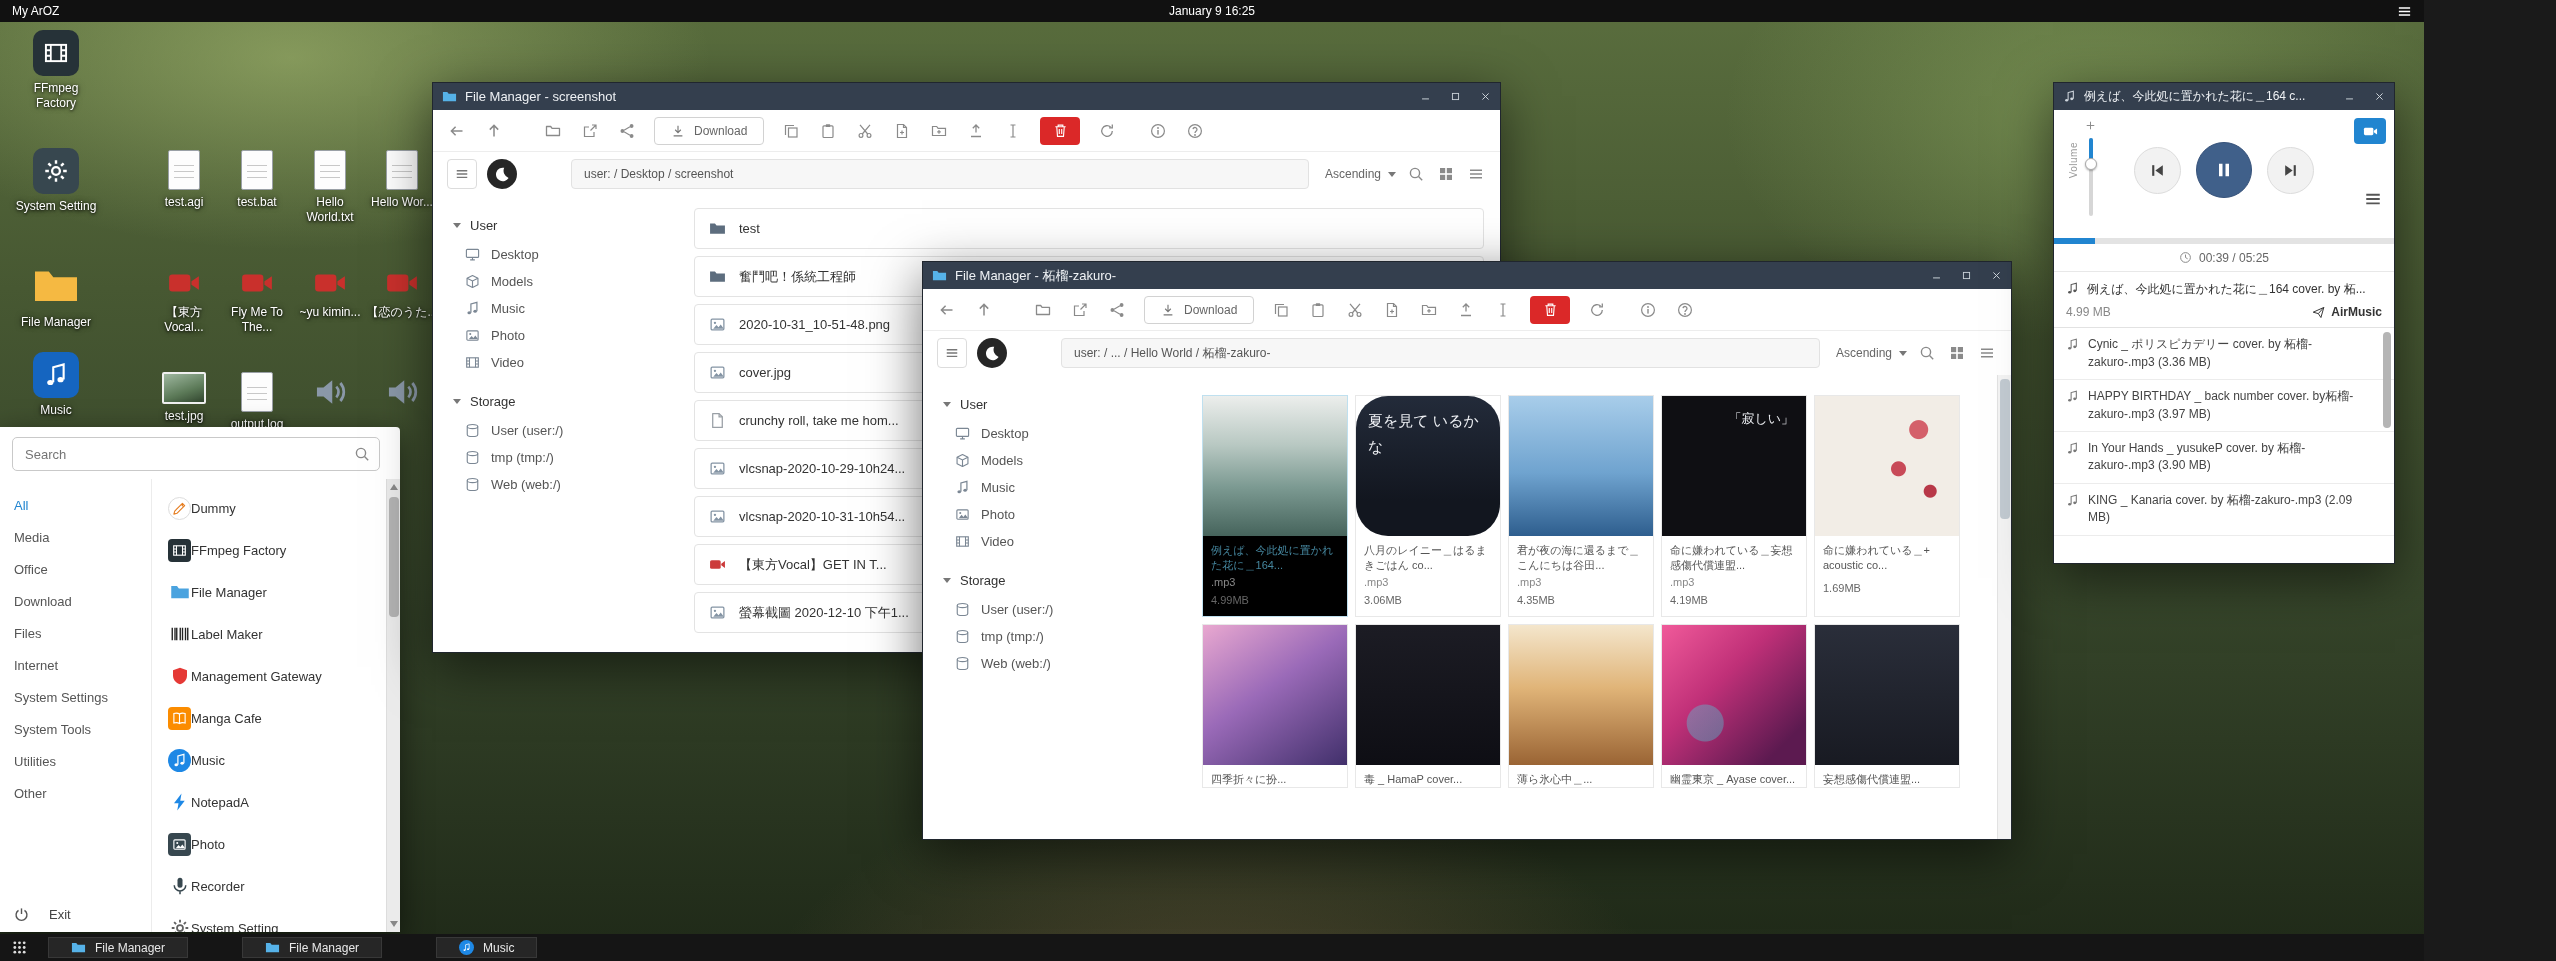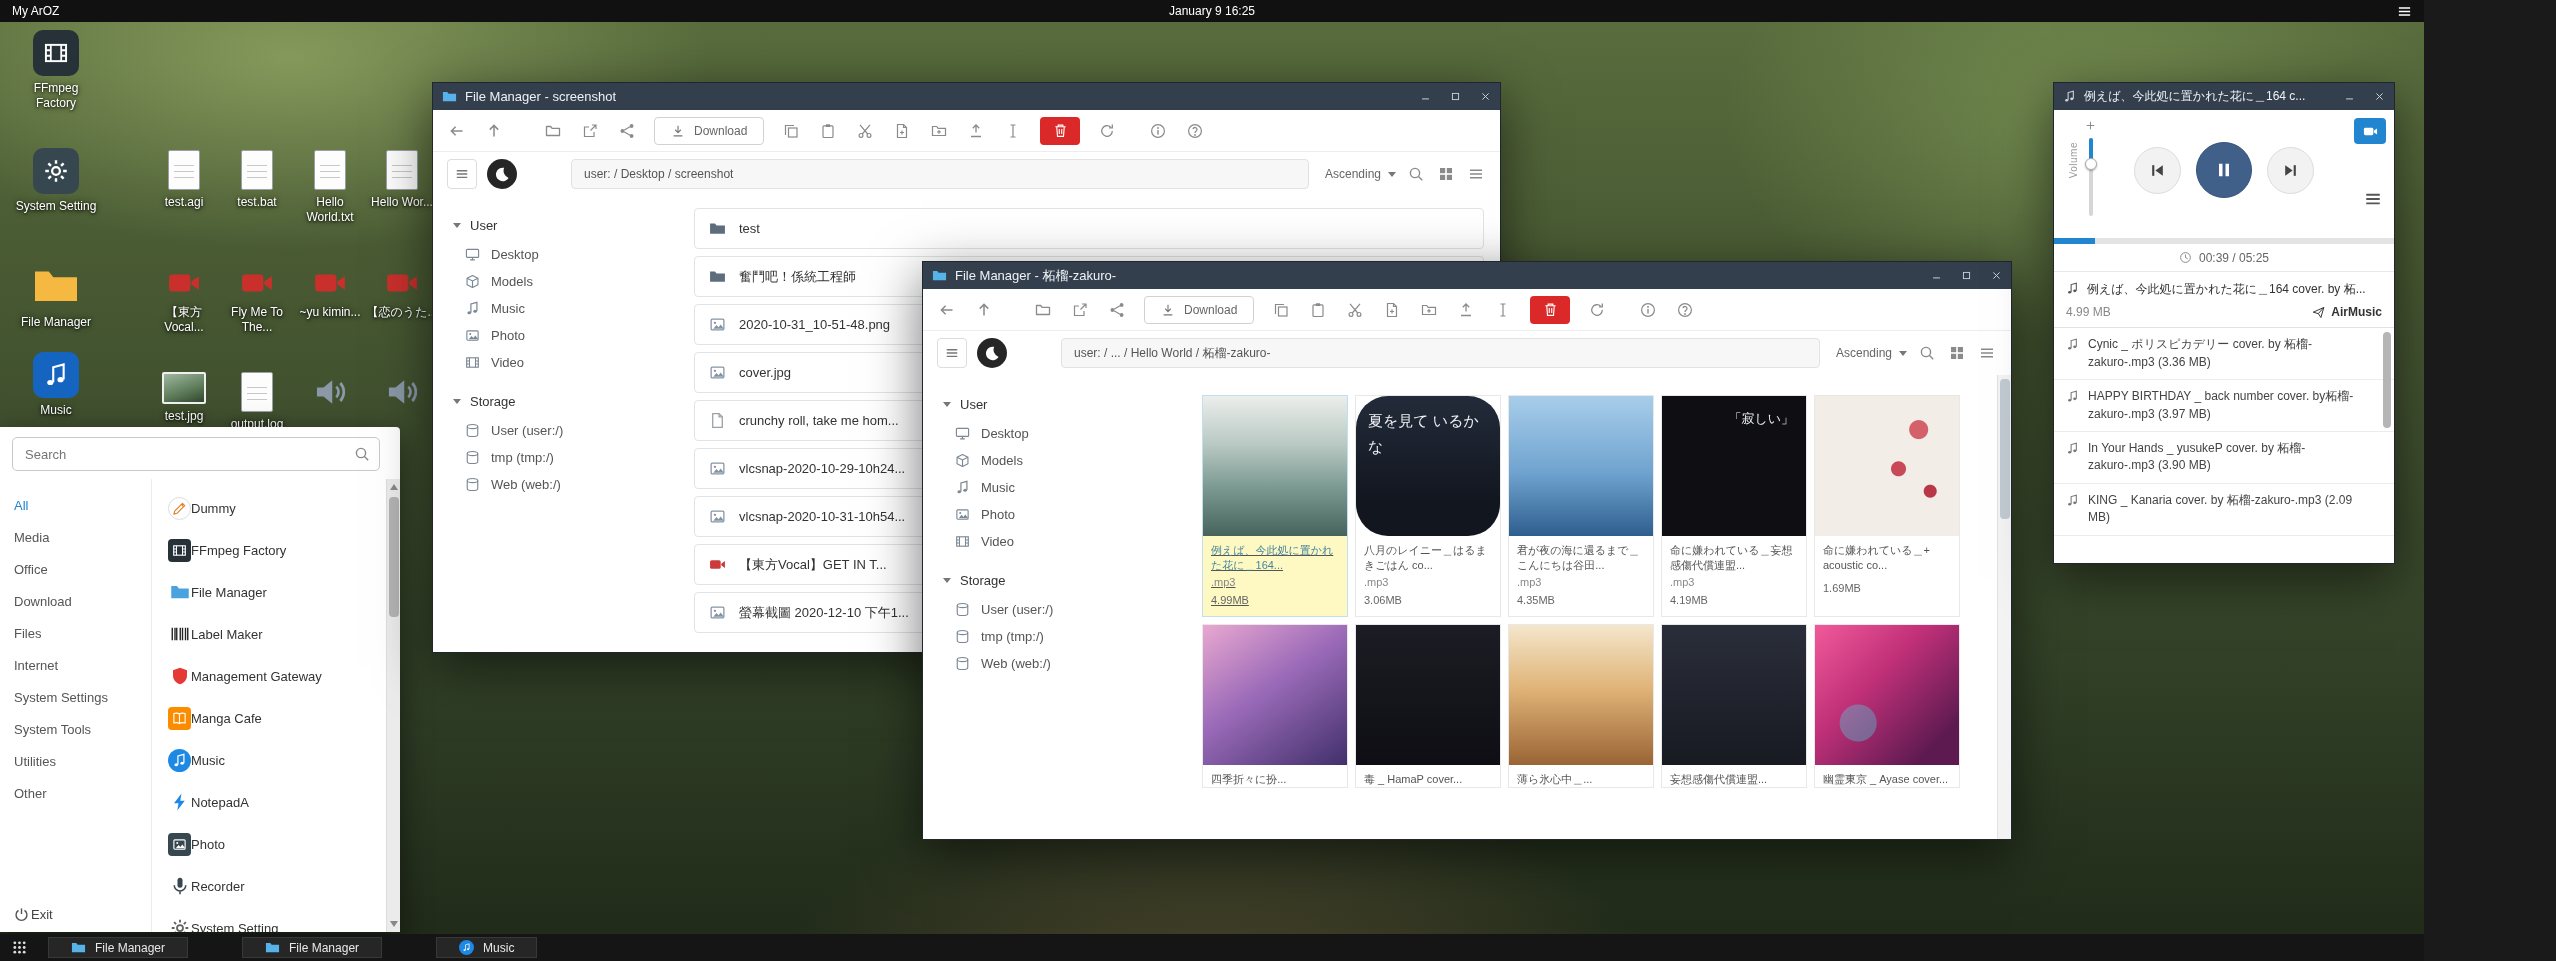--- a/index.html
+++ b/index.html
@@ -34,21 +34,21 @@
   .launcher{position:absolute;left:0;top:427px;width:400px;height:505px;background:#fff;z-index:8;
     box-shadow:0 8px 30px rgba(0,0,0,.5);border-radius:0 4px 4px 0;display:flex;flex-direction:column;}
   .l-search{padding:10px 20px 8px 12px;position:relative;}
   .l-search input{width:100%;height:34px;border:1px solid #c9c9c9;border-radius:5px;padding:0 36px 0 12px;
     font-size:13px;color:#333;outline:none;font-family:inherit;}
   .l-search .ic{position:absolute;right:30px;top:19px;width:16px;height:16px;color:#8a8a8a;}
   .l-body{flex:1;display:flex;overflow:hidden;position:relative;}
   .l-cats{width:152px;border-right:1px solid #ececec;padding-top:10px;position:relative;}
   .l-cat{height:32px;display:flex;align-items:center;padding-left:14px;font-size:13px;color:#555;}
   .l-cat.active{color:#2185d0;}
-  .l-exit{position:absolute;bottom:10px;left:14px;display:flex;align-items:flex-end;gap:2px;font-size:13px;color:#444;}
+  .l-exit{position:absolute;bottom:10px;left:14px;display:flex;align-items:flex-end;gap:20px;font-size:13px;color:#444;}
   .l-exit .ic{width:15px;height:15px;color:#555;}
   .l-apps{flex:1;padding-top:8px;overflow:hidden;}
   .l-app{height:42px;display:flex;align-items:center;padding-left:16px;font-size:13px;color:#333;}
   .l-ic{width:23px;height:23px;border-radius:4px;display:flex;align-items:center;justify-content:center;flex:0 0 auto;}
   .l-ic .ic{width:15px;height:15px;}
   .l-ic.bare .ic{width:20px;height:20px;}
   .l-scroll{position:absolute;right:0;top:0;bottom:0;width:14px;background:#ebebeb;border-left:1px solid #ddd;}
   .l-scroll .arr{position:absolute;left:3px;width:0;height:0;border-left:4px solid transparent;border-right:4px solid transparent;}
   .l-scroll .arr.up{top:5px;border-bottom:6px solid #888;}
   .l-scroll .arr.dn{bottom:5px;border-top:6px solid #888;}
@@ -92,21 +92,21 @@
   .side-item .ic{width:15px;height:15px;color:#7b8794;flex:0 0 auto;}
   .fm-list{flex:1;padding:12px 16px 0 8px;overflow:hidden;}
   .frow{display:flex;align-items:center;gap:13px;border:1px solid #e3e3e3;border-radius:4px;
     height:41px;padding:0 14px;margin-bottom:7px;font-size:13px;color:#333;background:#fff;
     white-space:nowrap;overflow:hidden;}
   .frow .ic{width:17px;height:17px;flex:0 0 auto;color:#5d6d7e;}
   .frow .ic.fimg{color:#8494a4;} .frow .ic.fvid{color:#cc3b3b;} .frow .ic.ffile{color:#9aa0a6;}
   .fm-grid{flex:1;padding:20px 20px 0 26px;display:flex;flex-wrap:wrap;gap:7px;
     align-content:flex-start;overflow:hidden;position:relative;}
   .tile{width:146px;background:#fff;border:1px solid #e8e8e8;font-size:11px;color:#555;}
-  .tile.sel{background:#fef9c3;border-color:#bfe0ef;text-decoration:underline;}
+  .tile.sel{background:#000000;border-color:#bfe0ef;}
   .thumb{width:100%;height:140px;overflow:hidden;display:flex;}
   .thtxt{color:#eef0f4;font-size:15px;line-height:1.7;padding:12px;display:block;}
   .t1{background:linear-gradient(180deg,#eceeec 0%,#b8c8c2 35%,#7c9a92 65%,#46645c 100%);}
   .t2{background:linear-gradient(180deg,#232b3a,#12161f 75%);border-radius:32px;}
   .t3{background:linear-gradient(180deg,#a8cdea 0%,#6fa3cf 55%,#2e5e8e 100%);}
   .t4{background:#0f0f13;justify-content:flex-end;}
   .t4 .thtxt{font-size:13px;text-align:right;}
   .t5{background:radial-gradient(circle at 72% 24%,#d4606a 0 9px,transparent 10px),
       radial-gradient(circle at 58% 52%,#c84a58 0 7px,transparent 8px),
       radial-gradient(circle at 80% 68%,#b83848 0 6px,transparent 7px),#f2ede6;}
@@ -1115,26 +1115,26 @@
         </div>
         <div class="tile">
           <div class="thumb t7"></div>
           <div class="tname">毒 _ HamaP cover...</div>
         </div>
         <div class="tile">
           <div class="thumb t8"></div>
           <div class="tname">薄ら氷心中＿...</div>
         </div>
         <div class="tile">
+          <div class="thumb t10"></div>
+          <div class="tname">幽霊東京 _ Ayase cover...</div>
+        </div>
+        <div class="tile">
           <div class="thumb t9"></div>
           <div class="tname">妄想感傷代償連盟...</div>
-        </div>
-        <div class="tile">
-          <div class="thumb t10"></div>
-          <div class="tname">幽霊東京 _ Ayase cover...</div>
         </div>
         <div class="vscroll">
             <span class="thumb2"></span>
           </div>
       </div>
     </div>
   </div>
 
   <div class="player" style="height:482px">
     <div class="titlebar">

